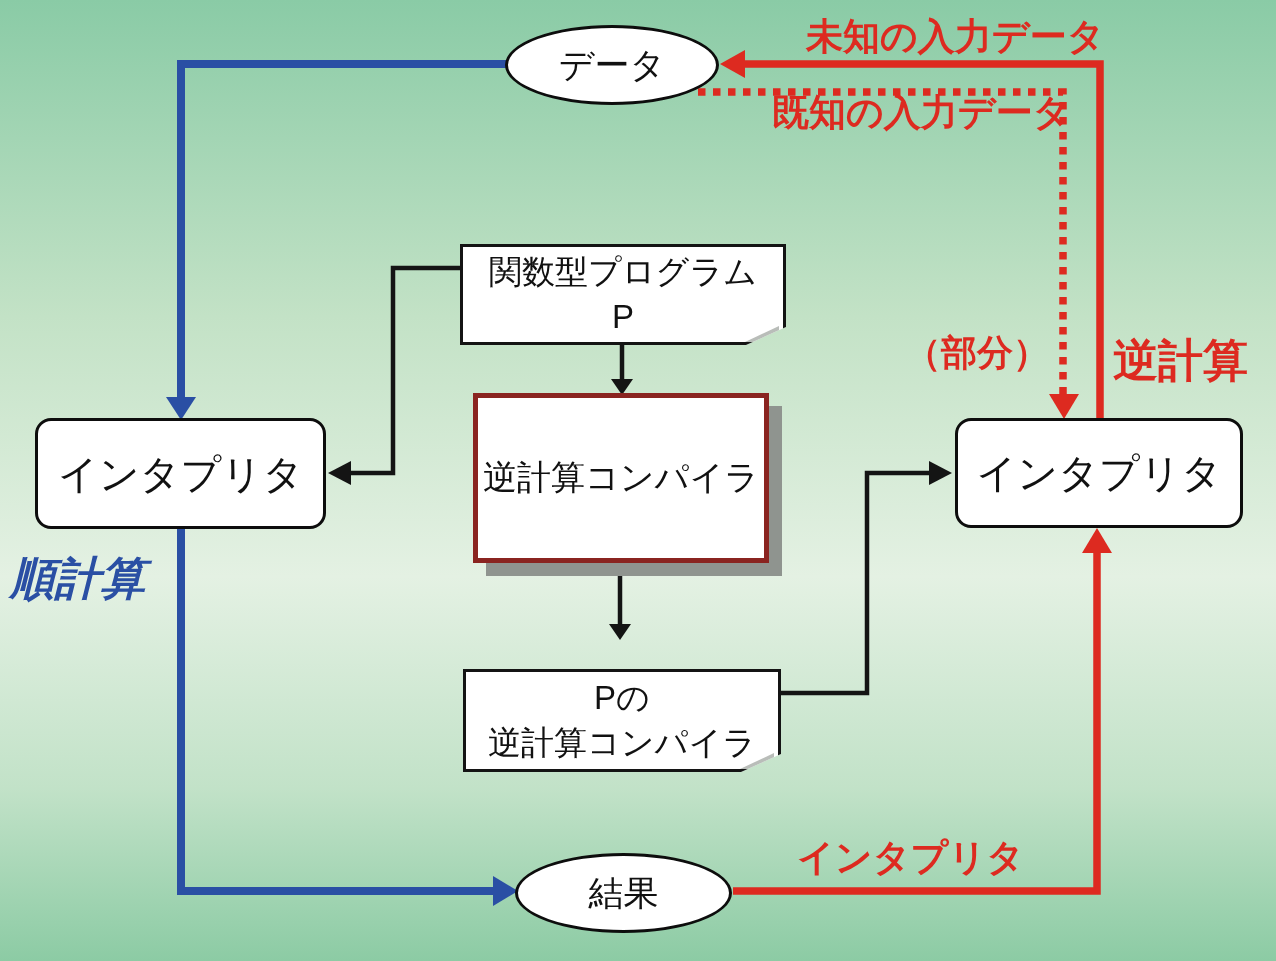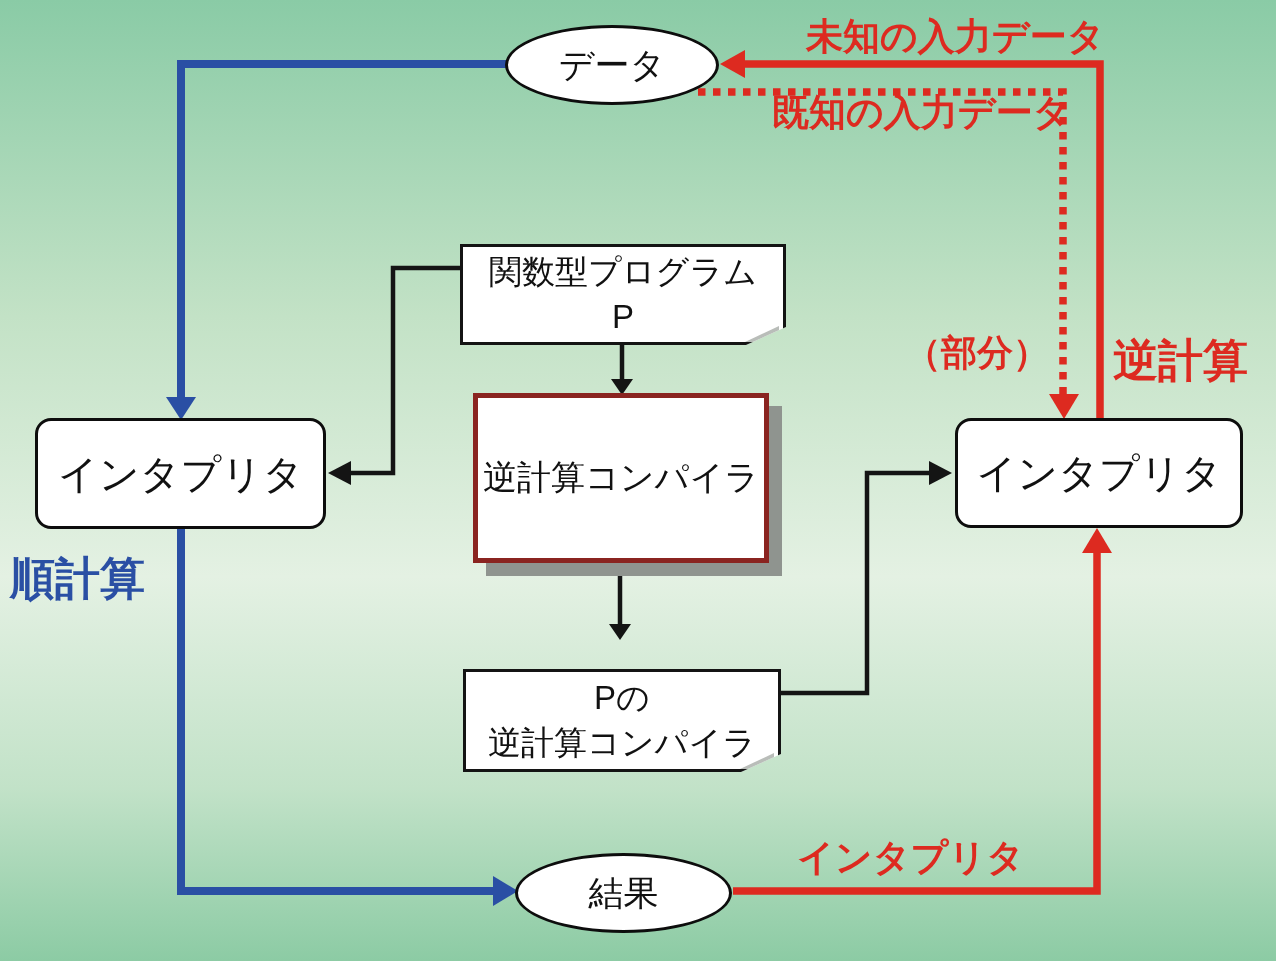--- a/index.html
+++ b/index.html
@@ -44,21 +44,21 @@
   .doc::before{ 
     content:"";position:absolute;right:-2px;bottom:4px;width:45px;height:3px;
     background:#141414;transform:rotate(-23deg);transform-origin:right center;
   }
   .compiler{
     border:5px solid var(--maroon,#8a2420);font-size:34px;
     box-shadow:13px 13px 0 var(--shadow-gray,#8f948f);
   }
   .lbl{position:absolute;z-index:3;white-space:nowrap;font-weight:700;}
   .lbl-red{color:var(--red,#dd2a20);}
-  .lbl-blue{color:var(--blue,#2a4fa4);}
+  .lbl-blue{color:var(--blue,#2a4fa4);font-style:italic;}
 </style>
 </head>
 <body>
 
 <div id="stage">
 
   <svg id="edges" width="1276" height="961" viewBox="0 0 1276 961">
 
     <g>
       <polyline class="e-blue" points="508,64 181,64 181,399"></polyline>

